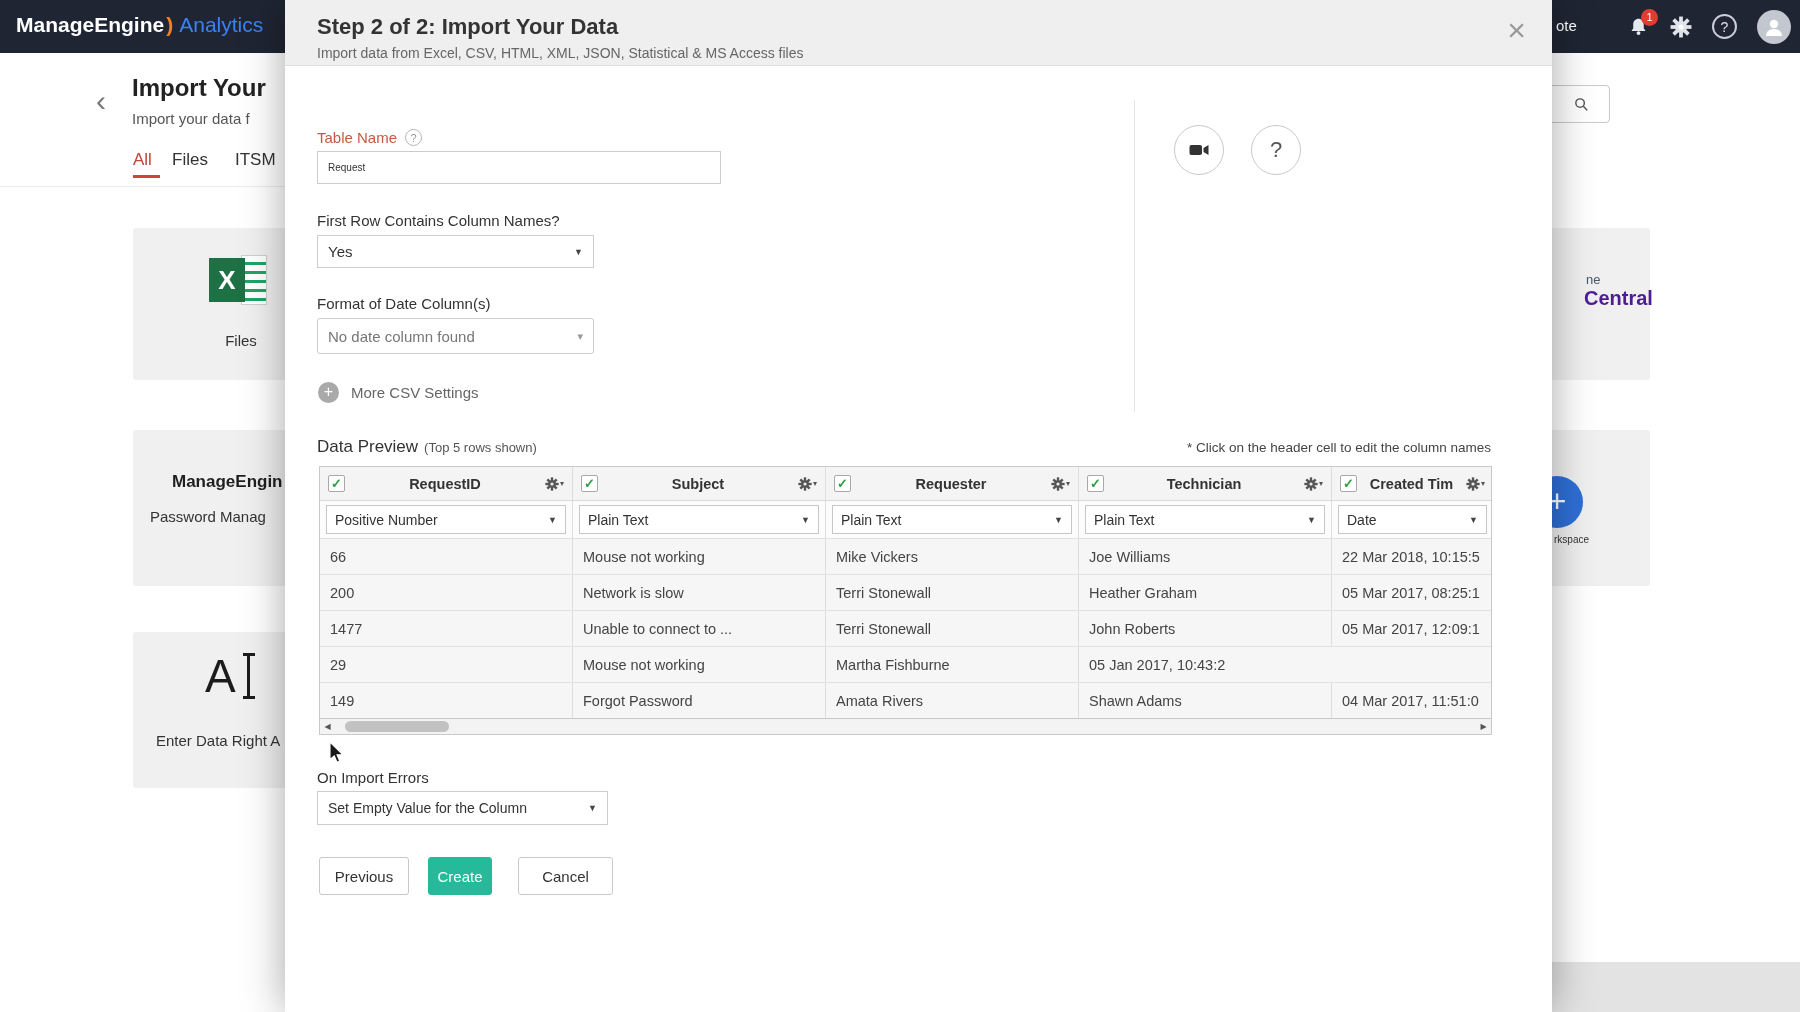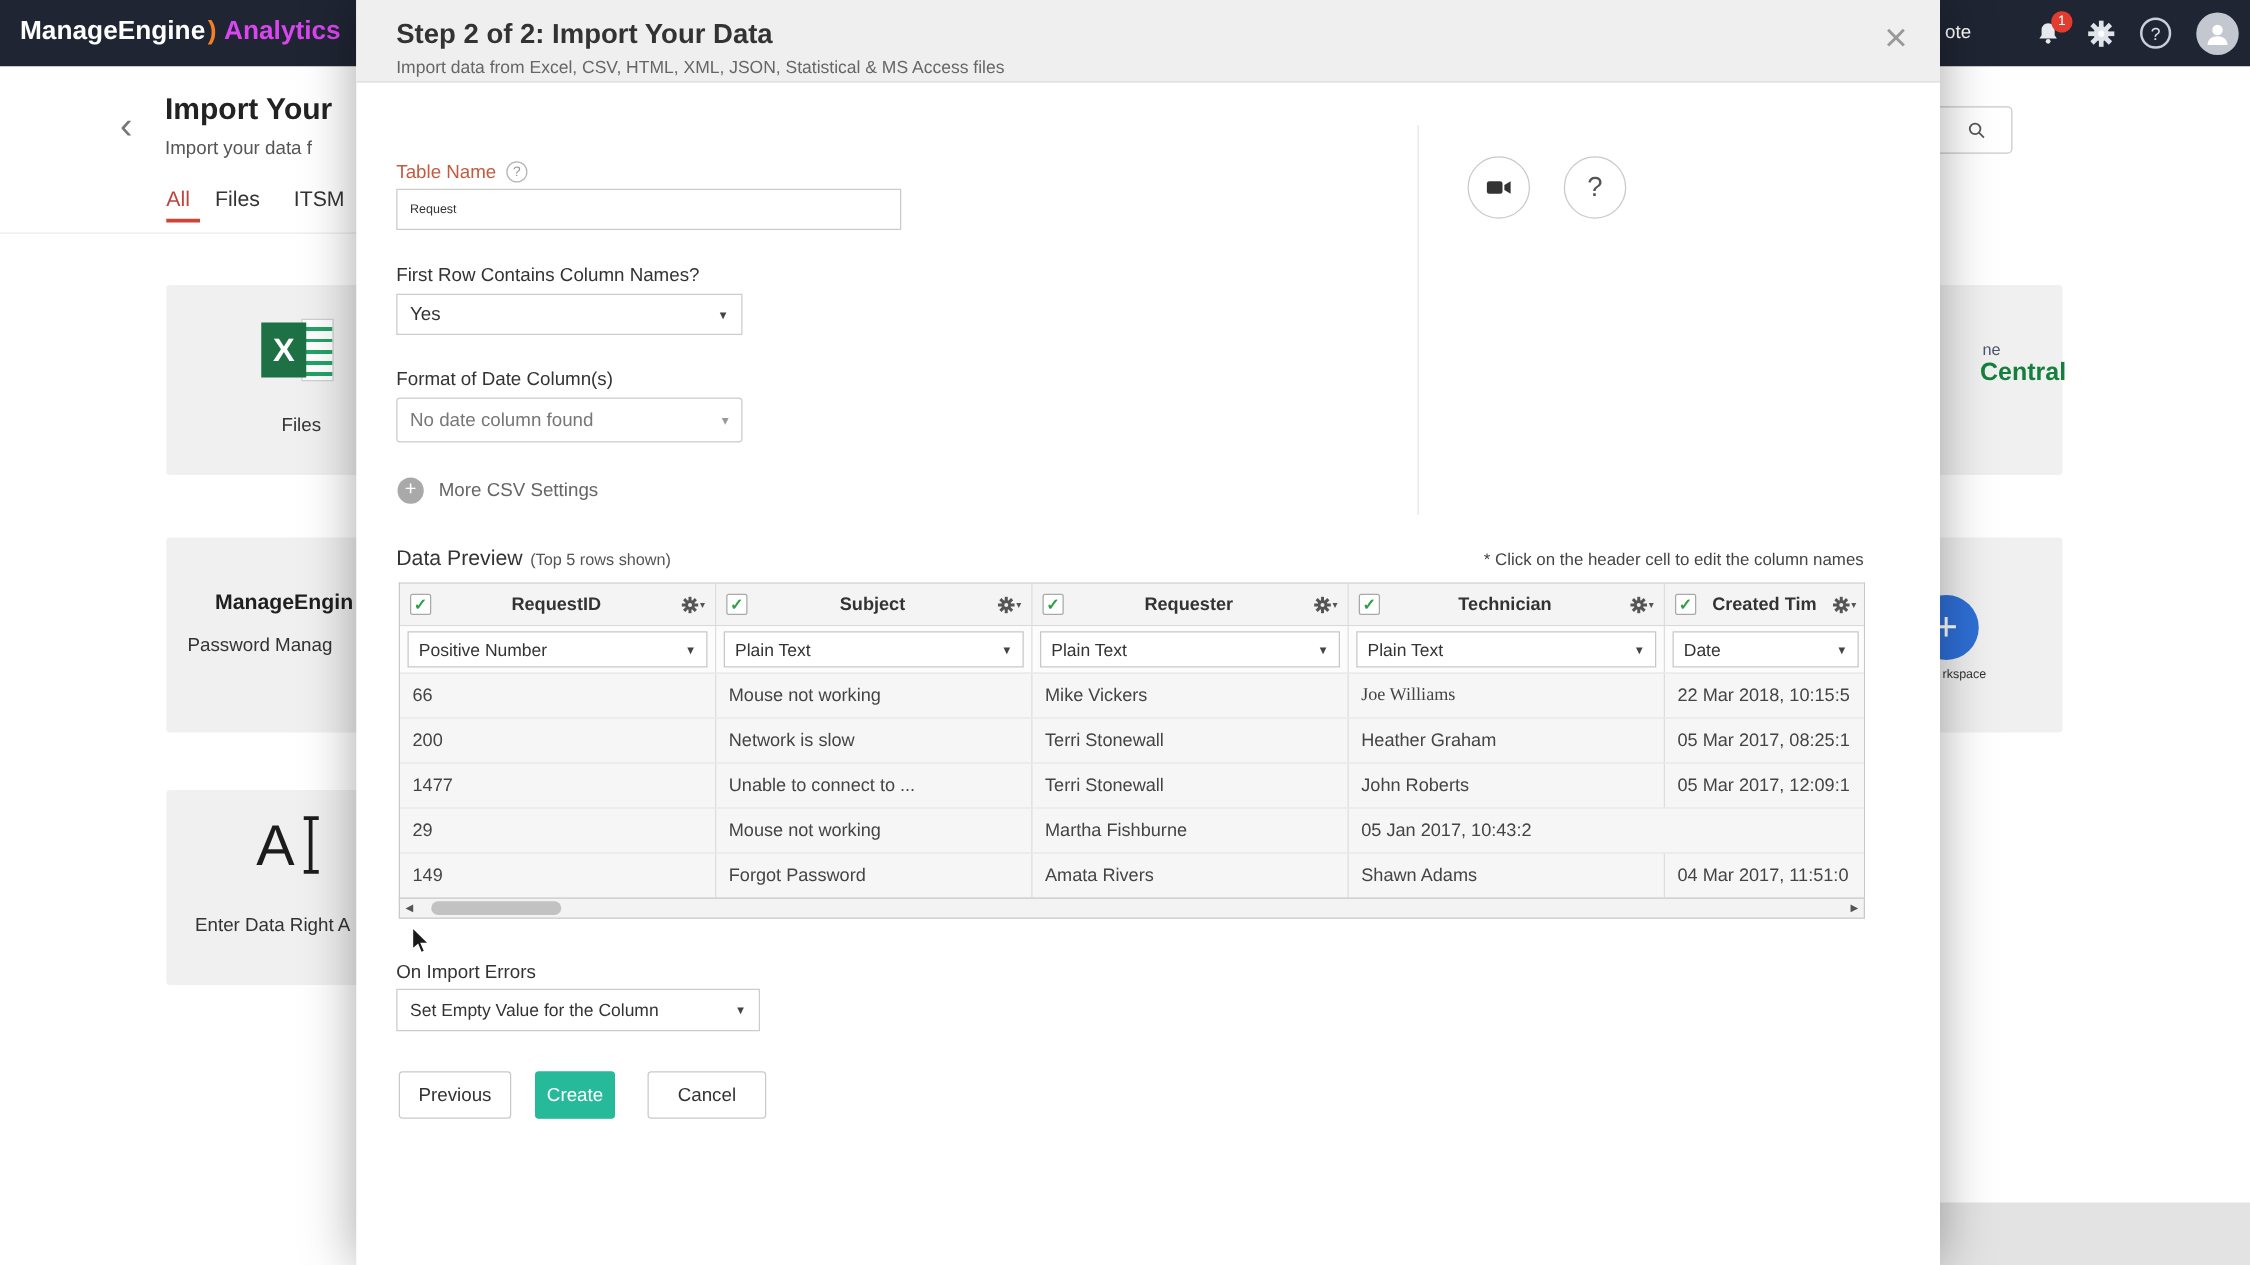--- a/index.html
+++ b/index.html
@@ -4,21 +4,21 @@
 <style>
   *{margin:0;padding:0;box-sizing:border-box}
   html,body{width:1800px;height:1012px;overflow:hidden}
   body{position:relative;font-family:"Liberation Sans",sans-serif;background:#fff;color:#333}
 
   
   .topbar{position:absolute;left:0;top:0;width:1800px;height:53px;background:#1f2533;z-index:2}
   .brand{position:absolute;left:16px;top:13px;font-size:21px;color:#fff;white-space:nowrap}
   .brand .bold{font-weight:bold}
   .brand .swirl{color:#f48024;font-weight:bold;margin:0 2px}
-  .brand .light{font-weight:700;color:#d946ef;margin-left:4px}
+  .brand .light{font-weight:400;color:#3b82f6;margin-left:4px}
   .tb-ote{position:absolute;left:1556px;top:17px;font-size:15px;color:#fff}
   .tb-bell{position:absolute;left:1628px;top:16px;color:#e6e9ee;cursor:pointer}
   .tb-badge{position:absolute;left:1641px;top:9px;width:17px;height:17px;background:#e23c30;border-radius:50%;
             color:#fff;font-size:11px;line-height:17px;text-align:center}
   .tb-gear{position:absolute;left:1670px;top:16px;color:#dfe3ea;cursor:pointer}
   .tb-help{position:absolute;left:1712px;top:14px;width:25px;height:25px;border:2px solid #c9ced8;border-radius:50%;
            color:#dfe3ea;font-size:14px;text-align:center;line-height:22px;cursor:pointer}
   .tb-avatar{position:absolute;left:1757px;top:10px;width:34px;height:34px;border-radius:50%;background:#c2c7d0;
              display:flex;align-items:center;justify-content:center;cursor:pointer;overflow:hidden}
 
@@ -41,21 +41,21 @@
         line-height:44px;text-align:center}
   .c1-label{position:absolute;left:58px;top:104px;width:100px;text-align:center;font-size:15px;color:#333}
   .c2-line1{position:absolute;left:39px;top:42px;font-size:17px;font-weight:bold;color:#1f1f1f;white-space:nowrap}
   .c2-line2{position:absolute;left:17px;top:78px;font-size:15px;color:#333;white-space:nowrap}
   .ai-wrap{position:absolute;left:72px;top:18px;display:flex;align-items:center;gap:7px}
   .ai-a{font-size:46px;color:#1c1c1c;font-weight:400;line-height:52px}
   .ibeam{width:12px;height:46px;border-top:3px solid #1c1c1c;border-bottom:3px solid #1c1c1c;position:relative}
   .ibeam::before{content:"";position:absolute;left:4.5px;top:0;width:3px;height:40px;background:#1c1c1c}
   .c3-label{position:absolute;left:23px;top:100px;font-size:15px;color:#333;white-space:nowrap}
   .rc-ne{position:absolute;left:186px;top:44px;font-size:13px;color:#4a5568}
-  .rc-central{position:absolute;left:184px;top:59px;font-size:20px;font-weight:600;color:#15803d}
+  .rc-central{position:absolute;left:184px;top:59px;font-size:20px;font-weight:600;color:#4c1d95}
   .ws-circle{position:absolute;left:131px;top:46px;width:52px;height:52px;border-radius:50%;background:#2e6fd6;
              color:#fff;font-size:32px;line-height:50px;text-align:center}
   .ws-label{position:absolute;left:154px;top:104px;font-size:10px;color:#333}
   .br-gray{position:absolute;left:1552px;top:962px;width:248px;height:50px;background:#e3e3e3;z-index:1}
 
   
   .modal{position:absolute;left:285px;top:0;width:1267px;height:1012px;background:#fff;z-index:10;
          box-shadow:0 0 40px rgba(0,0,0,.35)}
   .mhead{position:absolute;left:0;top:0;width:100%;height:66px;background:#efefef;border-bottom:1px solid #ddd}
   .mtitle{position:absolute;left:32px;top:14px;font-size:22px;font-weight:bold;color:#333;white-space:nowrap}
@@ -360,21 +360,21 @@
             <span>Date</span>
             <span class="tri">▼</span>
           </div>
         </div>
       </div>
     <div>
         <div class="prow drow">
           <div class="pcell dcell" style="width: 253px;">66</div>
           <div class="pcell dcell" style="width: 253px;">Mouse not working</div>
           <div class="pcell dcell" style="width: 253px;">Mike Vickers</div>
-          <div class="pcell dcell" style="width: 253px; font-family: Liberation Serif, serif;">Joe Williams</div>
+          <div class="pcell dcell" style="width: 253px;">Joe Williams</div>
           <div class="pcell dcell" style="width: 161px;">22 Mar 2018, 10:15:5</div>
         </div>
         <div class="prow drow">
           <div class="pcell dcell" style="width: 253px;">200</div>
           <div class="pcell dcell" style="width: 253px;">Network is slow</div>
           <div class="pcell dcell" style="width: 253px;">Terri Stonewall</div>
           <div class="pcell dcell" style="width: 253px;">Heather Graham</div>
           <div class="pcell dcell" style="width: 161px;">05 Mar 2017, 08:25:1</div>
         </div>
         <div class="prow drow">

